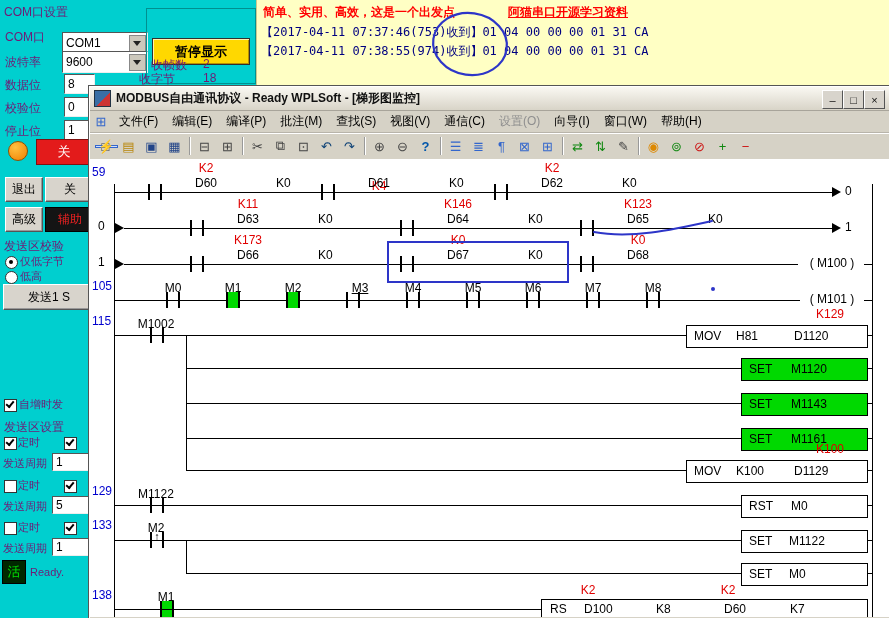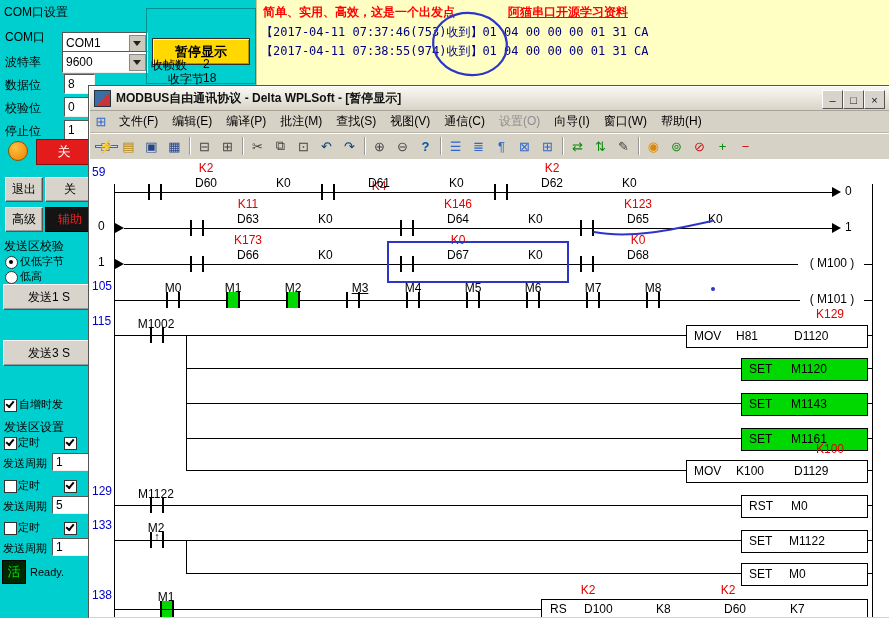--- a/index.html
+++ b/index.html
@@ -1,20 +1,20 @@
 <!DOCTYPE html>
 <html><head>
 <meta charset="utf-8">
 <style>
   html,body{margin:0;padding:0;}
   body{width:889px;height:618px;font-family:"Liberation Sans",sans-serif;background:#fff;}
   #screen{position:relative;width:889px;height:618px;overflow:hidden;background:#fff;}
   .ab{position:absolute;}
   .cyan{background:#00cfcf;}
-  .lbl{position:absolute;font-size:12px;color:#000000;white-space:nowrap;}
+  .lbl{position:absolute;font-size:12px;color:#701a75;white-space:nowrap;}
   .sm{font-size:11px;}
   .btn{position:absolute;display:flex;align-items:center;justify-content:center;background:#d8d4cc;
        border:1px solid #555;border-top-color:#fff;border-left-color:#fff;box-shadow:inset -1px -1px 0 #999;
        font-size:12px;color:#000;white-space:nowrap;overflow:hidden;}
   .field{position:absolute;background:#fff;border:1px solid #555;border-bottom-color:#eee;border-right-color:#eee;
          font-size:12px;display:flex;align-items:center;padding:0 3px;white-space:nowrap;overflow:hidden;}
   .fld-arrow{position:absolute;right:1px;top:2px;width:15px;height:15px;background:#ccc8bc;border:1px solid #888;}
   .fld-arrow::after{content:"";position:absolute;left:3px;top:5px;border:4px solid transparent;border-top:5px solid #222;}
   .cb{position:absolute;width:11px;height:11px;background:#fff;border:1px solid #333;}
   .cb.on::after{content:"";position:absolute;left:1px;top:1px;width:6px;height:3px;
@@ -99,42 +99,41 @@
   <span class="lbl" style="left:5px;top:123px;">停止位</span>
   <div class="field" style="left:64px;top:120px;width:23px;height:18px;">1</div>
   <div class="led" style="left:8px;top:141px;"></div>
   <div class="redbtn" style="left:36px;top:139px;width:54px;height:24px;">关</div>
 
   <div class="group" style="left:146px;top:8px;width:108px;height:74px;"></div>
   <span class="lbl cyan" style="left:152px;top:2px;padding:0 2px;margin-top:48px;">数据区</span>
   <div class="pausebtn" style="left:152px;top:38px;width:96px;height:25px;">暂停显示</div>
   <span class="lbl" style="left:151px;top:57px;">收帧数</span>
   <span class="lbl" style="left:203px;top:57px;">2</span>
-  <span class="lbl" style="left:168px;top:71px;">收字节</span>
+  <span class="lbl" style="left:139px;top:71px;">收字节</span>
   <span class="lbl" style="left:203px;top:71px;">18</span>
 
   <div class="ab" style="left:256px;top:0;width:633px;height:85px;background:#ffffc4;border-left:1px solid #c8c890;"></div>
   <span class="lbl" style="left:263px;top:4px;color:#f00;font-weight:bold;">简单、实用、高效，这是一个出发点</span>
   <span class="lbl" style="left:508px;top:4px;color:#f00;font-weight:bold;text-decoration:underline;">阿猫串口开源学习资料</span>
   <span class="lbl mono" style="left:261px;top:24px;color:#000080;">【2017-04-11 07:37:46(753)收到】01 04 00 00 00 01 31 CA</span>
   <span class="lbl mono" style="left:261px;top:43px;color:#000080;">【2017-04-11 07:38:55(974)收到】01 04 00 00 00 01 31 CA</span>
 
   <div class="btn" style="left:5px;top:177px;width:36px;height:23px;">退出</div>
   <div class="btn" style="left:45px;top:177px;width:48px;height:23px;">关</div>
   <div class="btn" style="left:5px;top:207px;width:36px;height:23px;">高级</div>
   <div class="darkbtn" style="left:45px;top:207px;width:48px;height:23px;">辅助</div>
 
   <span class="lbl" style="left:4px;top:238px;">发送区校验</span>
   <span class="rb sel" style="left:5px;top:256px;"></span>
   <span class="lbl sm" style="left:20px;top:254px;">仅低字节</span>
   <span class="rb" style="left:5px;top:271px;"></span>
   <span class="lbl sm" style="left:20px;top:269px;">低高</span>
 
   <div class="btn" style="left:3px;top:284px;width:90px;height:24px;">发送1 S</div>
-  <div class="btn" style="left:3px;top:340px;width:90px;height:24px;">发送3 S</div>
 
   <span class="cb on" style="left:4px;top:399px;"></span>
   <span class="lbl sm" style="left:19px;top:397px;">自增时发</span>
   <span class="lbl" style="left:4px;top:419px;">发送区设置</span>
 
   <span class="cb on" style="left:4px;top:437px;"></span>
   <span class="lbl sm" style="left:18px;top:435px;">定时</span>
   <span class="cb on" style="left:64px;top:437px;"></span>
   <span class="lbl sm" style="left:3px;top:456px;">发送周期</span>
   <div class="field" style="left:52px;top:453px;width:32px;height:16px;">1</div>
@@ -150,21 +149,21 @@
   <span class="cb on" style="left:64px;top:522px;"></span>
   <span class="lbl sm" style="left:3px;top:541px;">发送周期</span>
   <div class="field" style="left:52px;top:538px;width:32px;height:16px;">1</div>
 
   <div class="badge" style="left:2px;top:560px;width:22px;height:22px;">活</div>
   <span class="lbl sm" style="left:30px;top:566px;">Ready.</span>
 
   <div id="win">
     <div id="titlebar">
       <div class="app-icon"></div>
-      <span id="title-text">MODBUS自由通讯协议 - Delta WPLSoft - [暂停显示]</span>
+      <span id="title-text">MODBUS自由通讯协议 - Ready WPLSoft - [梯形图监控]</span>
       <div class="wbtn" style="right:46px;">–</div>
       <div class="wbtn" style="right:25px;">□</div>
       <div class="wbtn" style="right:4px;">×</div>
     </div>
 
     <div id="menubar">
       <span class="mico">⊞</span>
       <span class="menu-item">文件(F)</span>
       <span class="menu-item">编辑(E)</span>
       <span class="menu-item">编译(P)</span>

